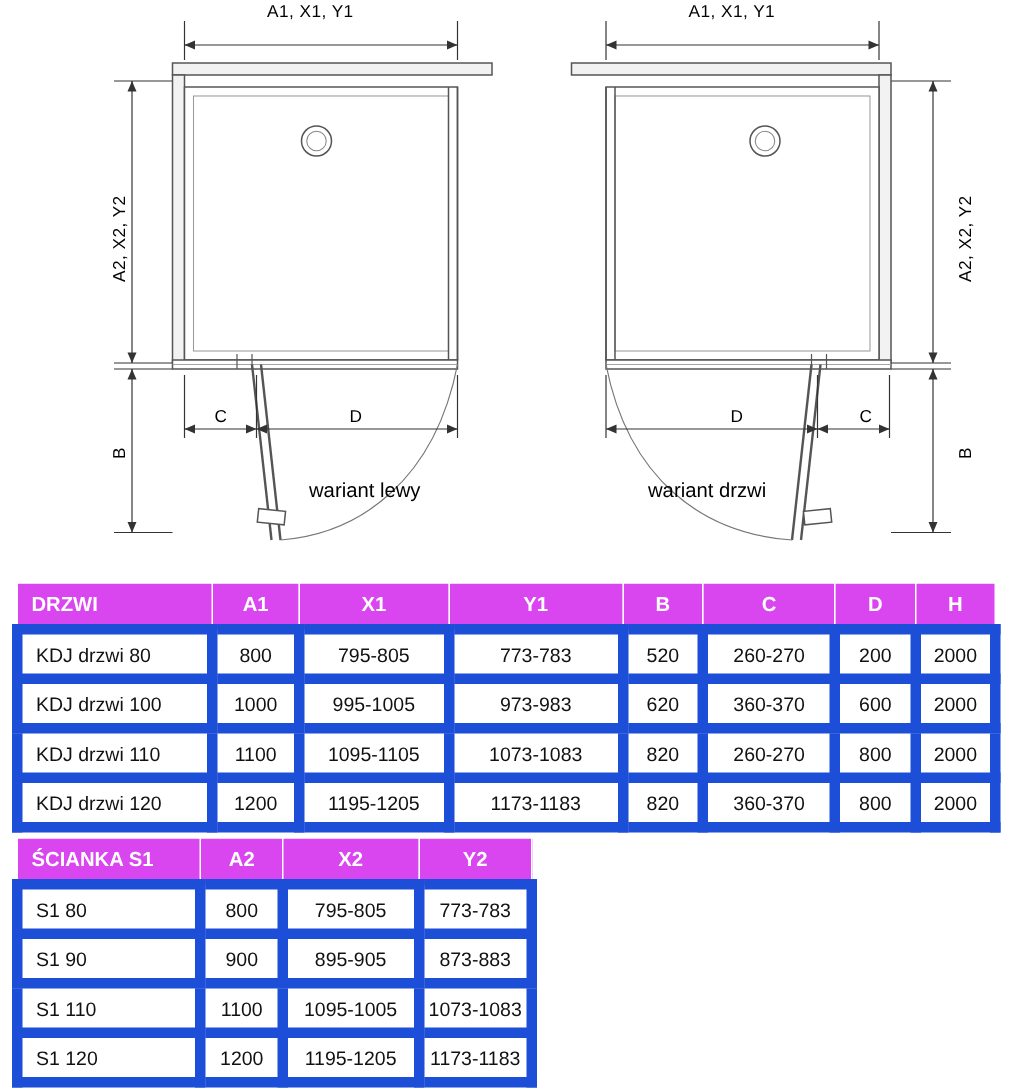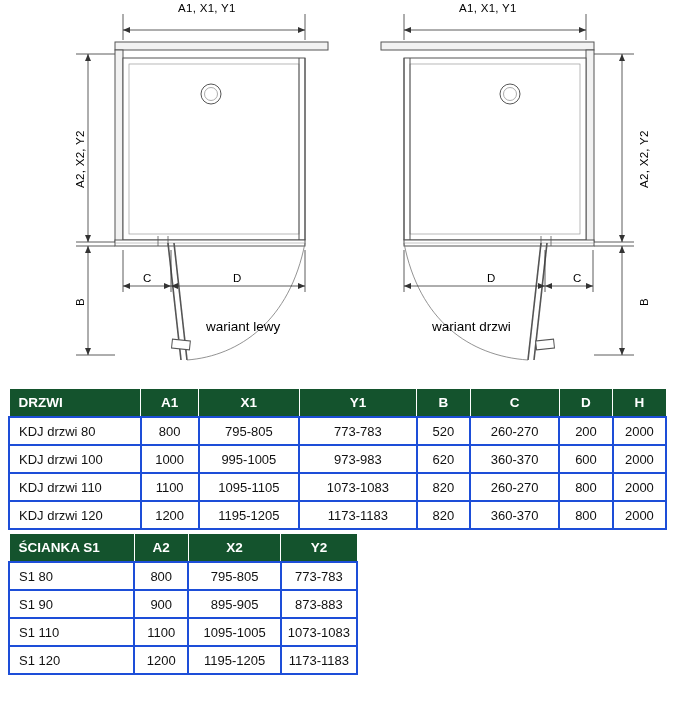--- a/index.html
+++ b/index.html
@@ -55,35 +55,35 @@
     width: 659px;
   }
   table {
     border-collapse: collapse;
     font-size: 13px;
   }
   table.drzwi { width: 659px; }
   table.scianka { width: 350px; margin-top: 3px; }
 
   th {
-    background: #14532d;
+    background: #d946ef;
     color: #ffffff;
     font-weight: bold;
     font-size: 13.5px;
     height: 27px;
     border: 1px solid #ffffff;
     text-align: center;
     padding: 0;
   }
   th.left {
     text-align: left;
     padding-left: 9px;
   }
   td {
-    border: 2px solid #1d4ed8;
+    border: 7px solid #1d4ed8;
     height: 26px;
     text-align: center;
     padding: 0;
     color: #111;
   }
   td.left {
     text-align: left;
     padding-left: 9px;
   }
 </style>

